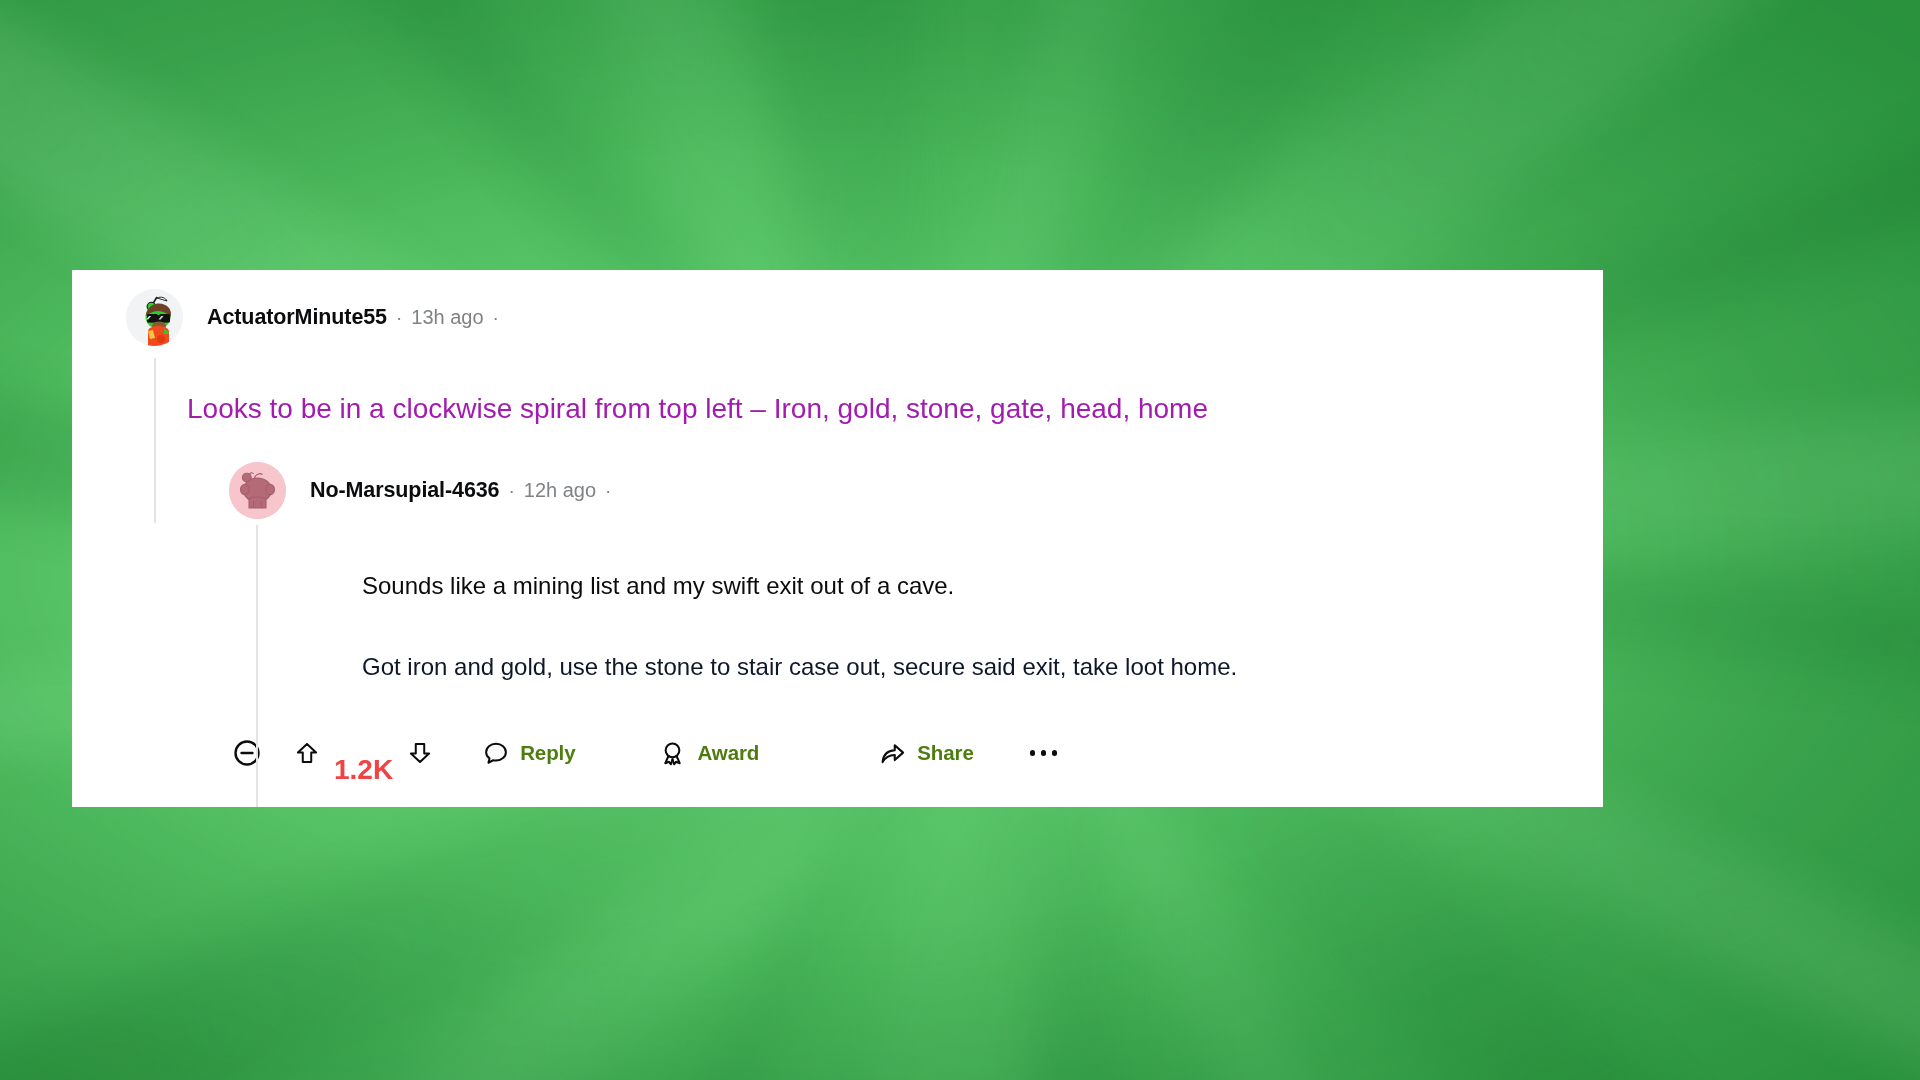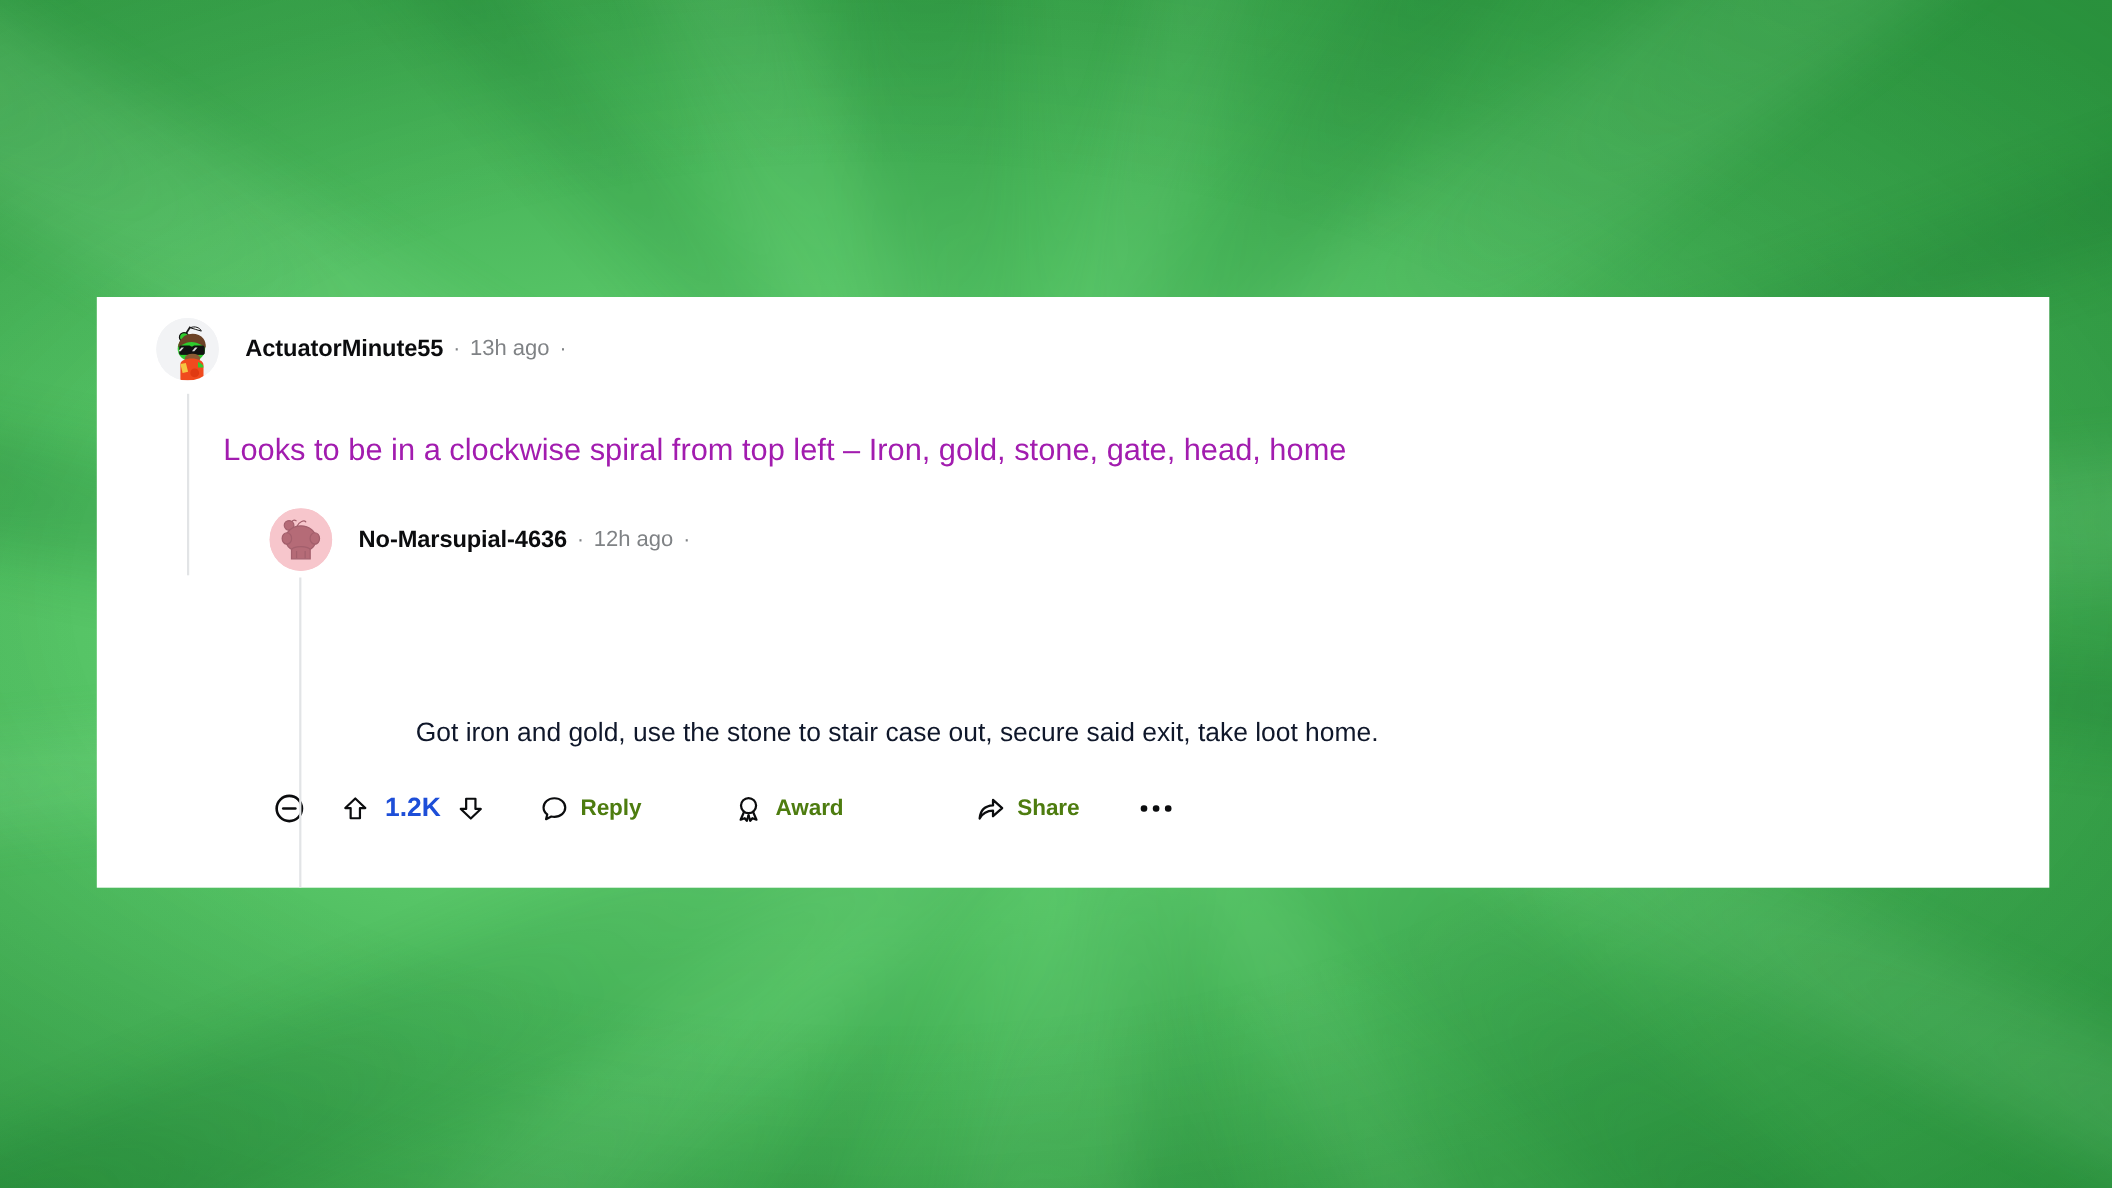--- a/index.html
+++ b/index.html
@@ -29,22 +29,22 @@
     background:linear-gradient(90deg, rgba(160,240,170,.0) 0%, rgba(150,235,160,.45) 40%, rgba(150,235,160,.5) 75%, rgba(150,235,160,.15) 100%);
   }
   #bg .vignette {
     position:absolute; inset:0;
     background:radial-gradient(ellipse 85% 80% at 42% 50%, rgba(0,0,0,0) 45%, rgba(20,90,35,.22) 100%);
   }
 
   
   #card {
     position:absolute;
-    left:88px; top:270px;
-    width:1775px; height:537px;
+    left:72px; top:270px;
+    width:1531px; height:537px;
     background:#ffffff;
     z-index:2;
     overflow:hidden;
   }
 
   .comment { position:relative; }
 
   
   .c1 { padding:0; }
 
@@ -83,21 +83,21 @@
 
   
   .actions {
     position:absolute; display:flex; align-items:center;
   }
   .act {
     display:flex; align-items:center; gap:11px;
     cursor:pointer; color:#0b0c0e;
   }
   .act-label { font-size:20.5px; font-weight:700; color:#4d7c0f; letter-spacing:-0.1px; }
-  .votes { font-size:24px; font-weight:700; color:#1d4ed8; padding:0 4px; }
+  .votes { font-size:28px; font-weight:700; color:#ef4444; padding:0 4px;margin-top:34px; }
 
   .c1-actions { left:160px; top:450px; }
   .c1-actions .collapse-btn { margin-right:32px; }
   .c1-actions .vote-group { display:flex; align-items:center; gap:10px; margin-right:50px; }
   .c1-actions .act.reply-act { margin-right:84px; }
   .c1-actions .act.award-act { margin-right:120px; }
   .c1-actions .act.share-act { margin-right:50px; }
 
   .icon { display:inline-flex; align-items:center; justify-content:center; flex:0 0 auto; }
   .icon svg { display:block; }
@@ -291,17 +291,18 @@
         </svg>
       </div>
       <div class="c2-name-wrap">
         <span class="uname">No-Marsupial-4636</span>
         <span class="meta-dot">·</span>
         <span class="meta-time">12h ago</span>
         <span class="meta-dot-end">·</span>
       </div>
     </div>
 
+    <div class="c2-body1">Sounds like a mining list and my swift exit out of a cave.</div>
     <div class="c2-body2">Got iron and gold, use the stone to stair case out, secure said exit, take loot home.</div>
 
   </div>
 
 </div>
 
 </body></html>

